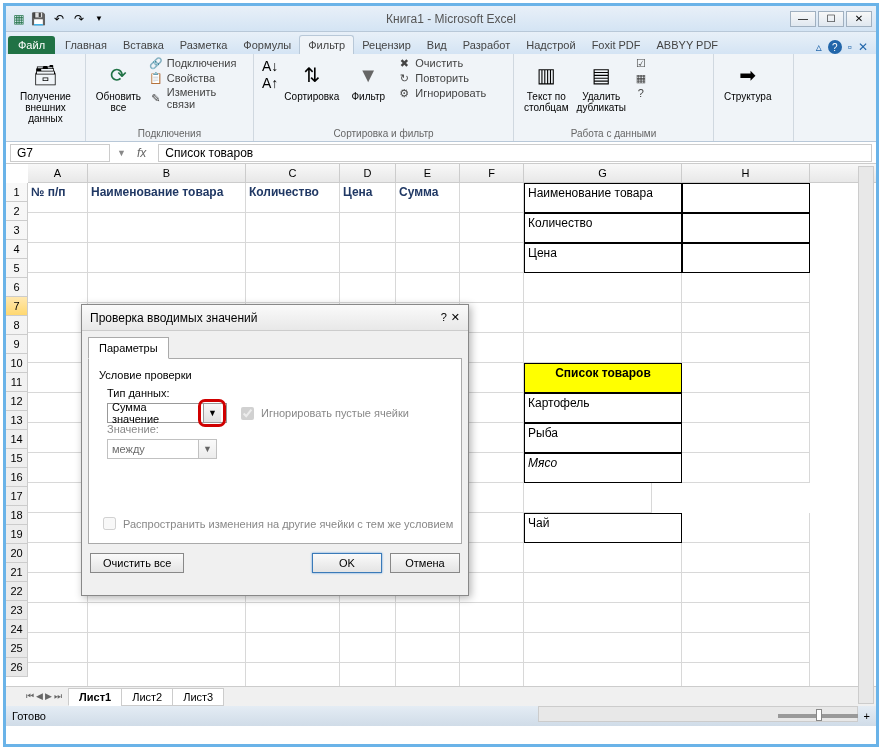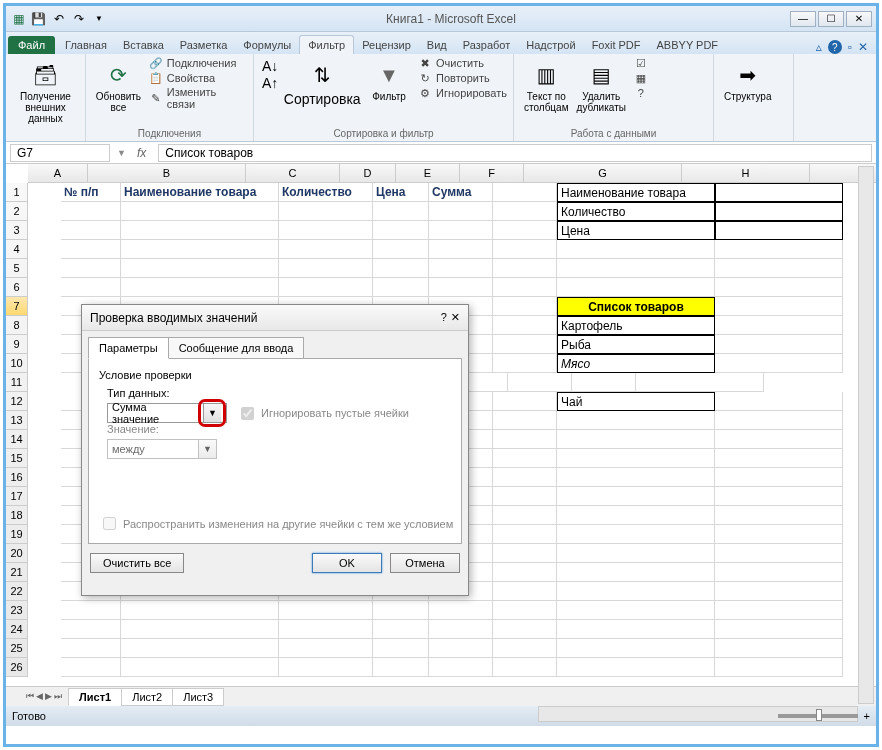--- a/index.html
+++ b/index.html
@@ -33,21 +33,21 @@
 .name-box { width: 100px; border: 1px solid #ccc; margin: 2px 4px; padding: 1px 6px; background: #fff; }
 .fx-box { padding: 0 8px; color: #666; }
 .formula-input { flex: 1; border: 1px solid #ccc; margin: 2px 4px; padding: 1px 6px; background: #fff; }
 
 .grid-area { position: relative; height: 522px; overflow: hidden; }
 .col-headers { display: flex; height: 19px; background: linear-gradient(#f8f8f8, #e8e8e8); border-bottom: 1px solid #ccc; margin-left: 22px; font-size: 11px; }
 .col-h { border-right: 1px solid #ccc; text-align: center; line-height: 19px; background: linear-gradient(#f8f8f8, #e8e8e8); }
 .row-headers { position: absolute; top: 19px; left: 0; width: 22px; background: linear-gradient(#f8f8f8, #e8e8e8); }
 .row-h { height: 19px; border-bottom: 1px solid #ccc; border-right: 1px solid #ccc; text-align: center; font-size: 11px; line-height: 19px; }
 .cells { position: absolute; top: 19px; left: 22px; right: 0; }
-.row { display: flex; height: 19px; justify-content: center; }
+.row { display: flex; height: 30px; }
 .cell { border-right: 1px solid #d8d8d8; border-bottom: 1px solid #d8d8d8; padding: 0 3px; font-size: 12px; line-height: 18px; overflow: hidden; white-space: nowrap; }
 .hdr { font-weight: bold; color: #203864; }
 .bordered { border: 1px solid #000 !important; }
 .yellow-hdr { background: #ffff00; font-weight: bold; text-align: center; }
 
 .sheet-tabs { height: 20px; display: flex; align-items: center; font-size: 11px; background: #f0f0f0; border-top: 1px solid #ccc; padding-left: 20px; }
 .nav-btns { display: flex; gap: 2px; margin-right: 6px; font-size: 9px; color: #666; }
 .sheet-tab { padding: 2px 10px; border: 1px solid #ccc; background: #fff; margin-right: -1px; }
 .sheet-tab.active { background: #fff; font-weight: bold; border-bottom-color: #fff; }
 
@@ -153,21 +153,21 @@
       <div class="group-label">Подключения</div>
     </div>
     <div class="ribbon-group" style="width:260px;">
       <div class="group-content">
         <div style="display:flex;flex-direction:column;gap:1px;padding:2px;">
           <span style="font-size:14px;">A↓</span>
           <span style="font-size:14px;">A↑</span>
         </div>
         <div class="big-btn">
           <div class="big-icon">⇅</div>
-          <div style="font-size:14px;">Сортировка</div>
+          <div style="font-size:10px;">Сортировка</div>
         </div>
         <div class="big-btn">
           <div class="big-icon" style="color:#666;">▼</div>
           <div style="font-size:10px;">Фильтр</div>
         </div>
         <div class="small-btn-list">
           <div class="small-item">
               <span class="sm-ico">✖</span>
               <span>Очистить</span>
             </div>
@@ -561,21 +561,20 @@
   <div class="dialog">
     <div class="dlg-title">
       <span>Проверка вводимых значений</span>
       <div class="dlg-ctrls">
         <span>?</span>
         <span>✕</span>
       </div>
     </div>
     <div class="dlg-tabs">
       <div class="dlg-tab active">Параметры</div>
-      <div class="dlg-tab">Сообщение для ввода</div>
     </div>
     <div class="dlg-panel">
       <div class="fieldset-label">Условие проверки</div>
       <div style="margin-left:8px;">
         <div>Тип данных:</div>
         <div style="display:flex;align-items:center;margin-top:4px;">
           <div class="combo">
             <div class="combo-txt">Сумма значение</div>
             <span class="callout-ring">
               <span class="combo-btn">▼</span>

